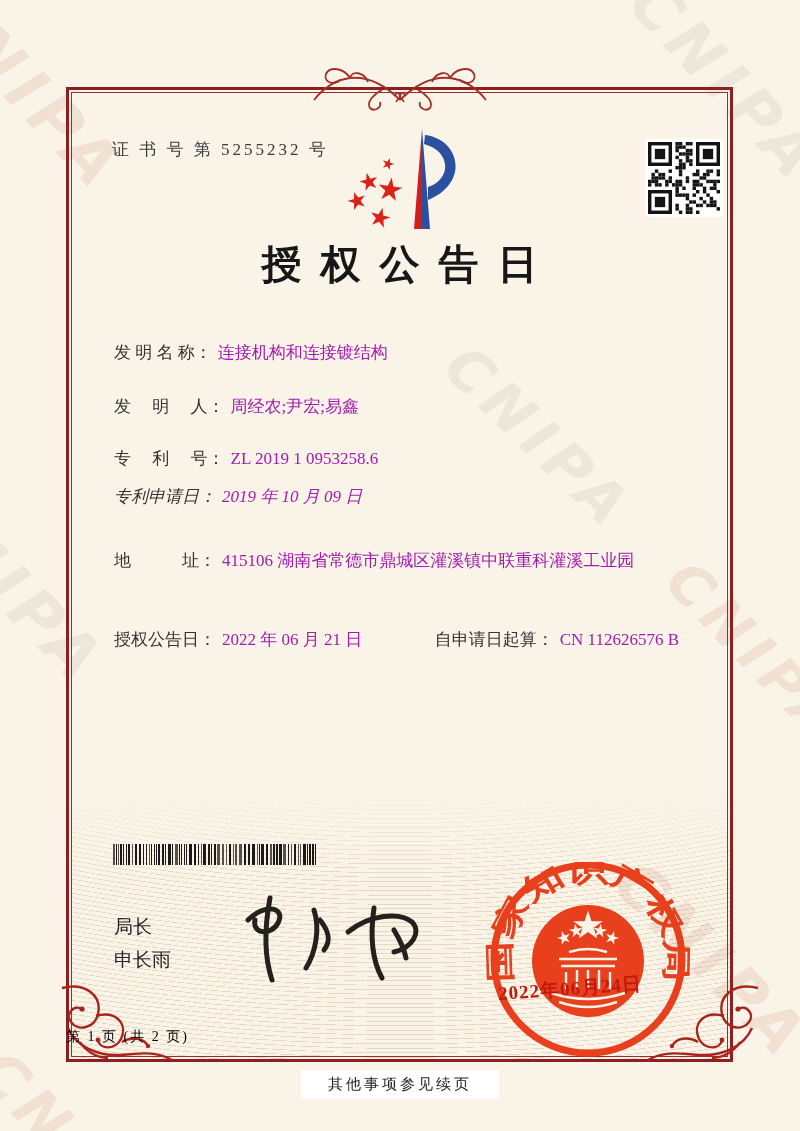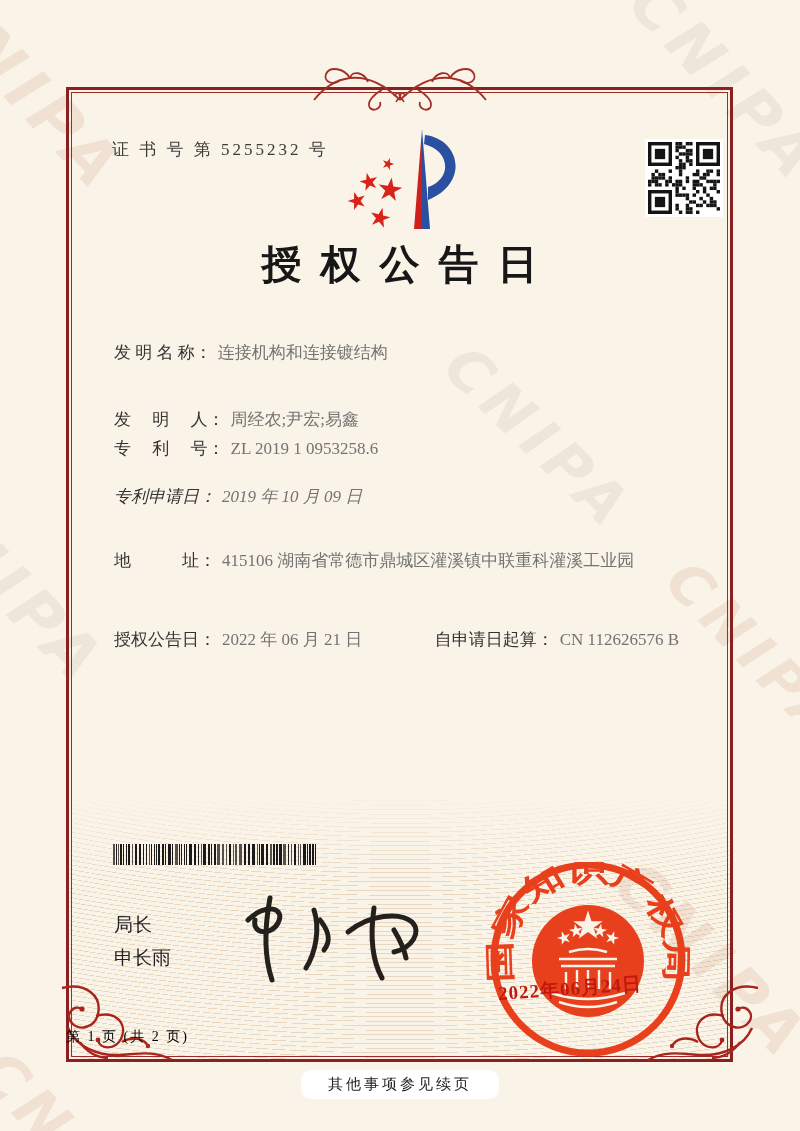--- a/index.html
+++ b/index.html
@@ -39,42 +39,42 @@
   .certno{ left:112px; top:138px; font-size:17px; letter-spacing:3px; color:#3c3c3c; z-index:3;}
   .qr{ left:645px; top:139px; width:78px; height:78px; background:#fff; z-index:3; padding:3px; box-sizing:border-box;}
   .logo{ left:338px; top:126px; z-index:3;}
   .title{
     left:66px; width:667px; top:237px; text-align:center; z-index:3;
     font-size:40px; font-weight:600; letter-spacing:19px; text-indent:19px; color:#171717;
   }
   
   .field{ left:114px; z-index:3; font-size:17px; color:#333; white-space:nowrap;}
   .field .lab{ color:#333;margin-top:32px; }
-  .field .val{ margin-left:6px; color:#737373;}
+  .field .val{ margin-left:6px; color:#a21caf;}
   
   .paras{ left:105px; top:663px; width:612px; z-index:3; font-size:16px; line-height:1.95; color:#262626; text-align:justify;}
   .paras p{ margin:0; text-indent:2em;}
   
   .barcode{ left:113px; top:844px; z-index:3;}
   
-  .sigblock{ left:114px; top:910px; z-index:3; font-family:Liberation Mono, monospace;
+  .sigblock{ left:114px; top:910px; z-index:3; font-family:Liberation Serif, serif;
     font-size:19px; line-height:1.75; color:#222;}
   .sig-svg{ left:228px; top:890px; z-index:3;}
   
   .seal{ left:481px; top:862px; z-index:4;}
   .seal-date{
     left:484px; top:976px; width:172px; text-align:center; z-index:5;
     font-weight:bold; font-size:19px; color:#c2190e; transform:rotate(-4deg);
     font-family:"Liberation Serif","DejaVu Serif",serif; letter-spacing:1px;
   }
   
   .pageinfo{ left:66px; width:564px; top:1028px; text-align:left; z-index:3; font-size:14px; letter-spacing:2px; color:#000000;}
   .footnote{
     left:50%; transform:translateX(-50%); top:1070px; z-index:3;
-    background:#ffffff; padding:5px 27px; font-size:15px; letter-spacing:3px; color:#222;border-radius:10px;
+    background:#ffffff; padding:5px 27px; font-size:15px; letter-spacing:3px; color:#222;
   }
   .orn{ z-index:2; pointer-events:none;}
 </style>
 </head>
 <body>
 
 <div class="page">
 
   <div class="waves"></div>
 
@@ -286,24 +286,24 @@
       <rect x="44" y="80" width="4" height="4" fill="#141414"></rect>
       <rect x="48" y="80" width="4" height="4" fill="#141414"></rect>
       <rect x="56" y="80" width="4" height="4" fill="#141414"></rect>
     </svg>
 
   <div class="abs title">授权公告日</div>
 
   <div class="abs field" style="top:341px;">
     <span class="lab">发 明 名 称：</span><span class="val">连接机构和连接镀结构</span>
   </div>
-  <div class="abs field" style="top:408px;">
+  <div class="abs field" style="top:395px;">
     <span class="lab">发　 明　 人：</span><span class="val">周经农;尹宏;易鑫</span>
   </div>
-  <div class="abs field" style="top:437px;">
+  <div class="abs field" style="top:447px;">
     <span class="lab">专　 利　 号：</span><span class="val">ZL 2019 1 0953258.6</span>
   </div>
   <div class="abs field" style="top:485px;font-style:italic;">
     <span class="lab">专利申请日：</span><span class="val">2019 年 10 月 09 日</span>
   </div>
   <div class="abs field" style="top:549px;">
     <span class="lab">地　　　址：</span><span class="val">415106 湖南省常德市鼎城区灌溪镇中联重科灌溪工业园</span>
   </div>
   <div class="abs field" style="top:628px;">
     <span class="lab">授权公告日：</span><span class="val">2022 年 06 月 21 日</span>

